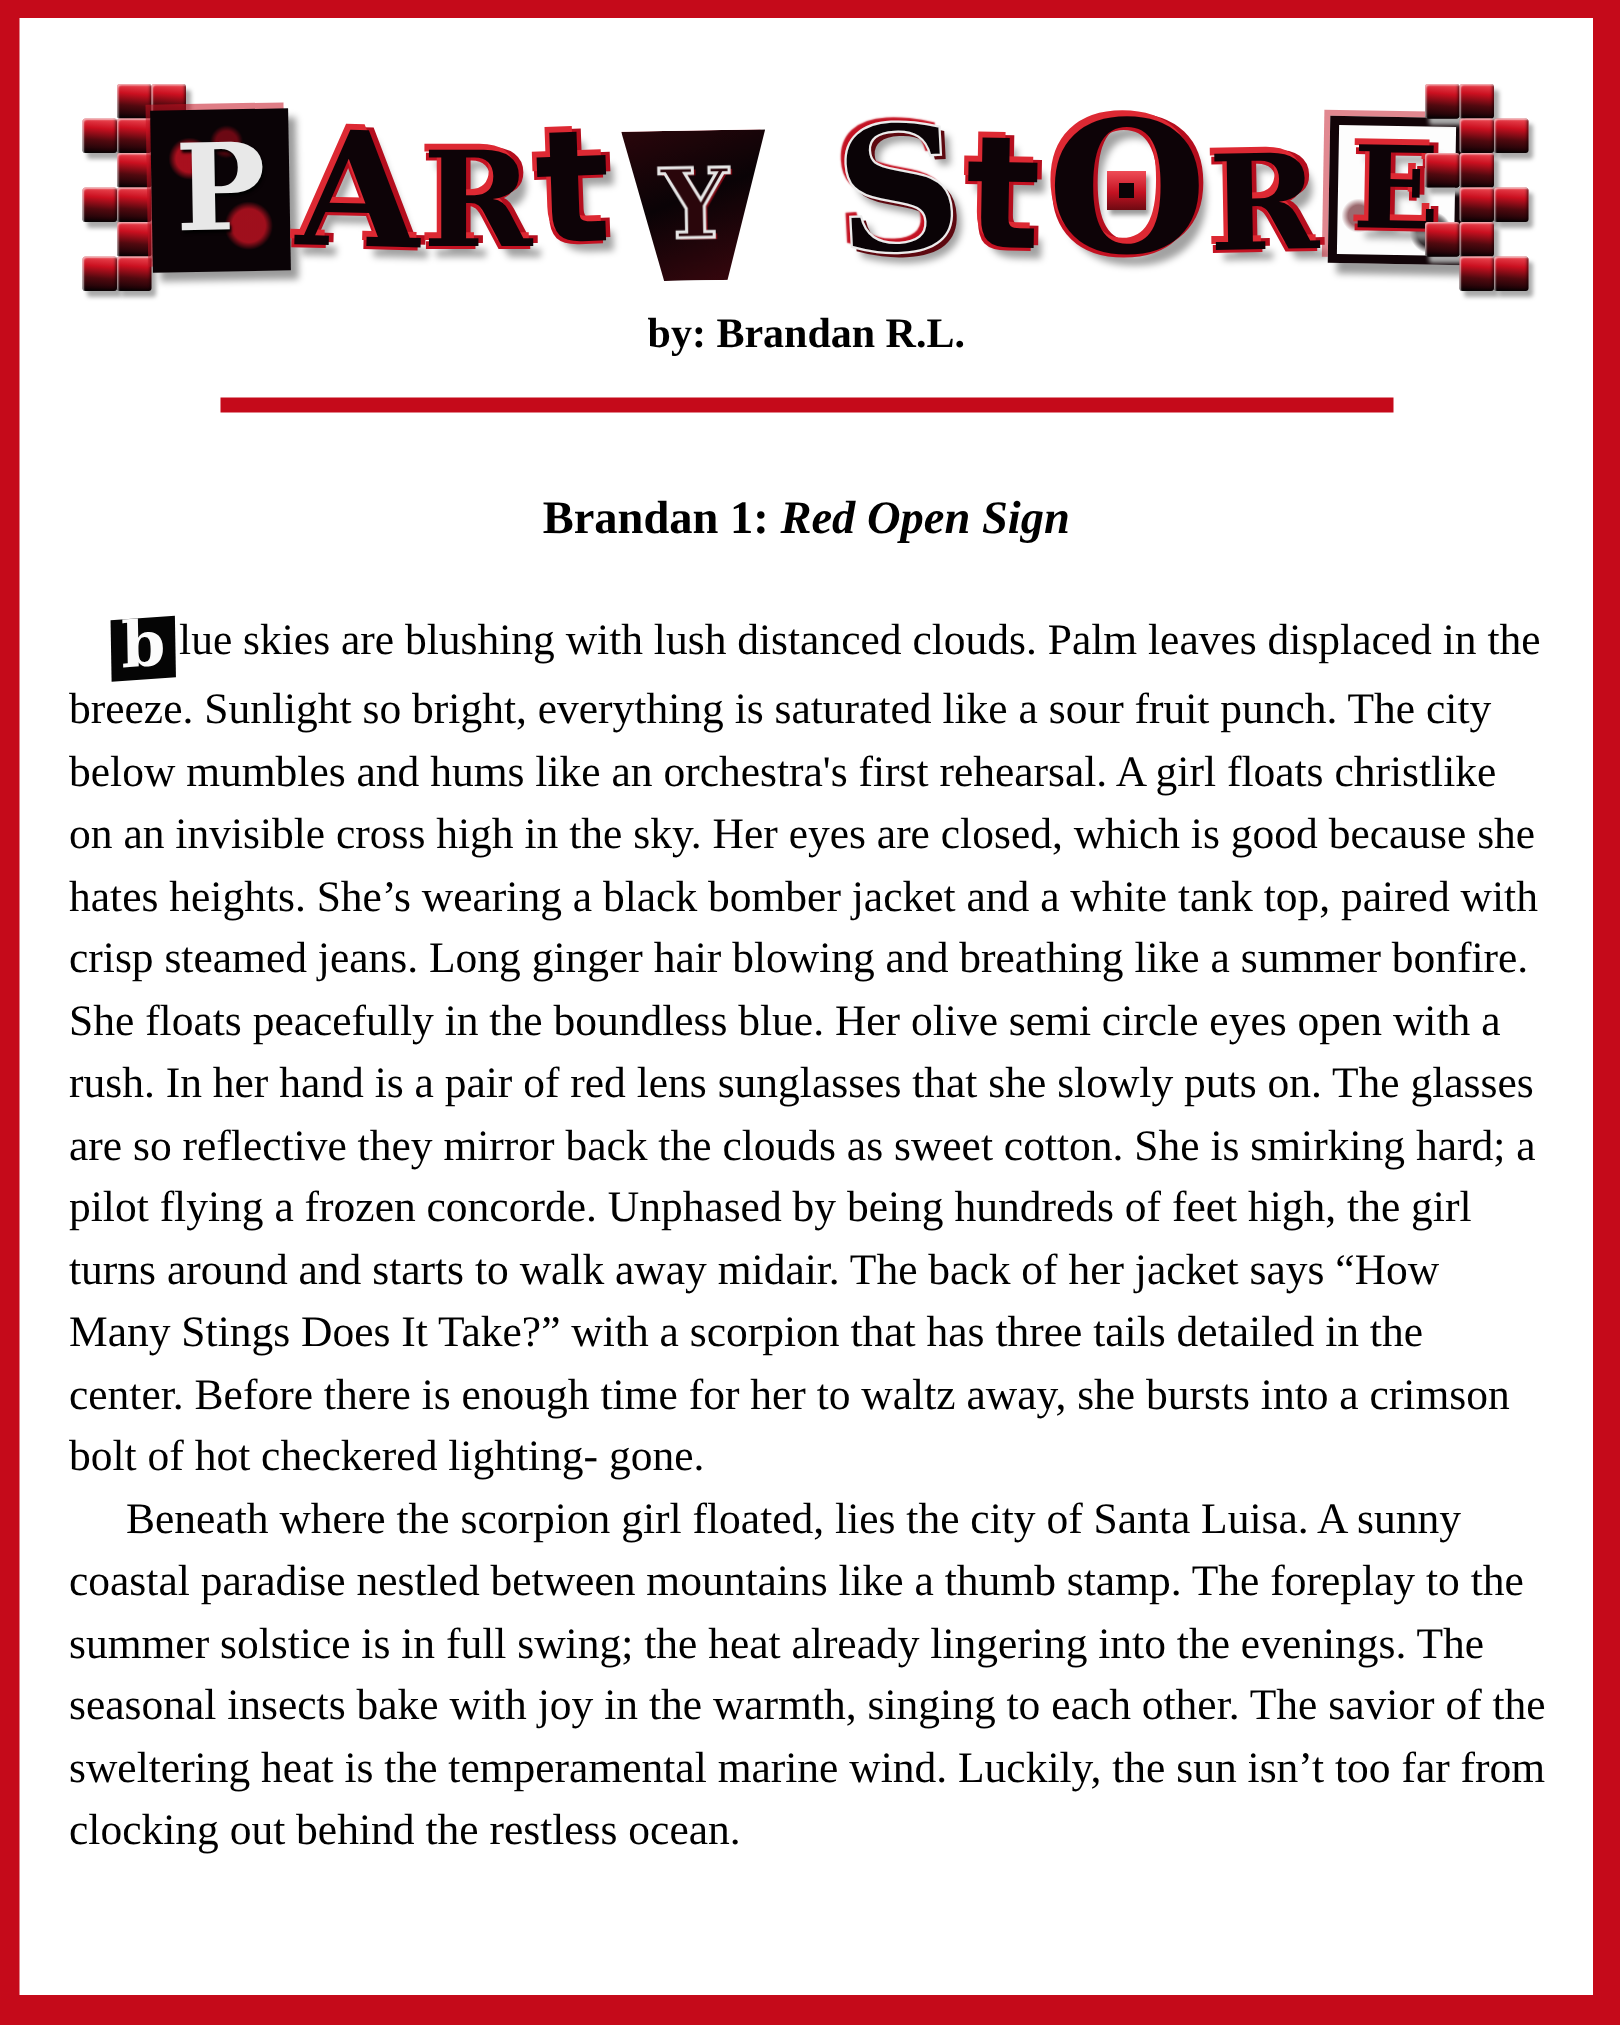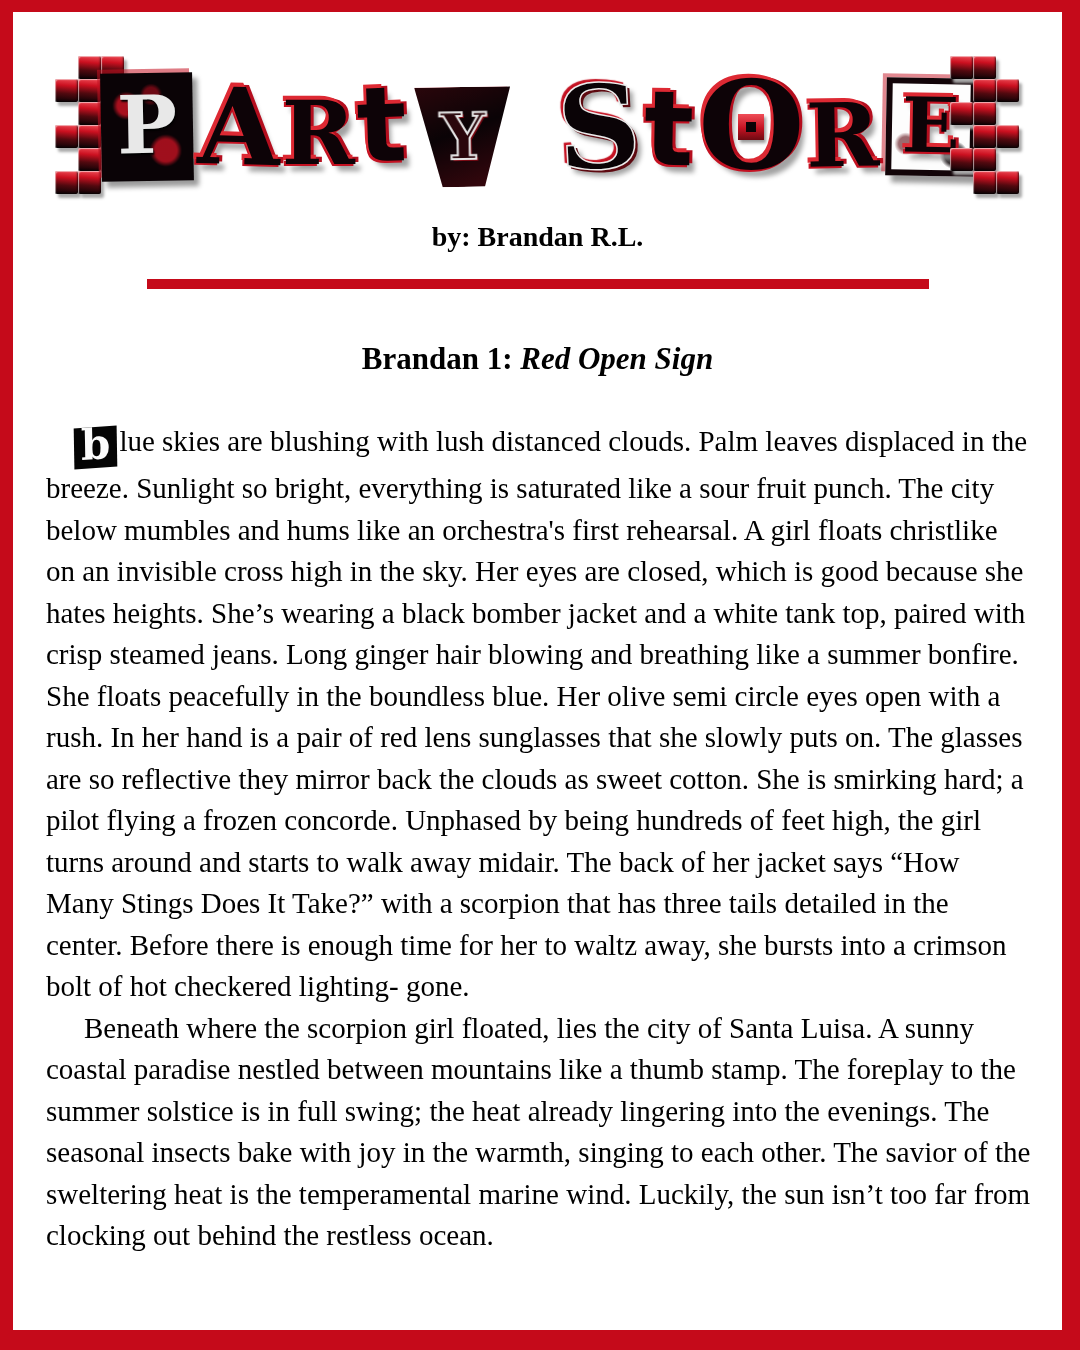--- a/index.html
+++ b/index.html
@@ -93,21 +93,21 @@
     background:
       radial-gradient(circle at 80% 82%, rgba(10,3,6,.85) 0 10%, transparent 15%),
       radial-gradient(circle at 18% 70%, rgba(90,8,16,.6) 0 8%, transparent 13%),
       #fdfdfd;
     transform: rotate(1deg);
     box-shadow: -4px -4px 0 rgba(196,18,34,.5), 6px 7px 5px #9b9b9b;
   }
 
   
   .byline {
-    margin-top: 20px;
+    margin-top: 6px;
     text-align: center;
     font-size: 28px;
     line-height: 34px;
     font-weight: bold;
   }
   .rule {
     width: 782px; height: 10px;
     margin: 25px auto 0 auto;
     background: #c50a1a;
   }

